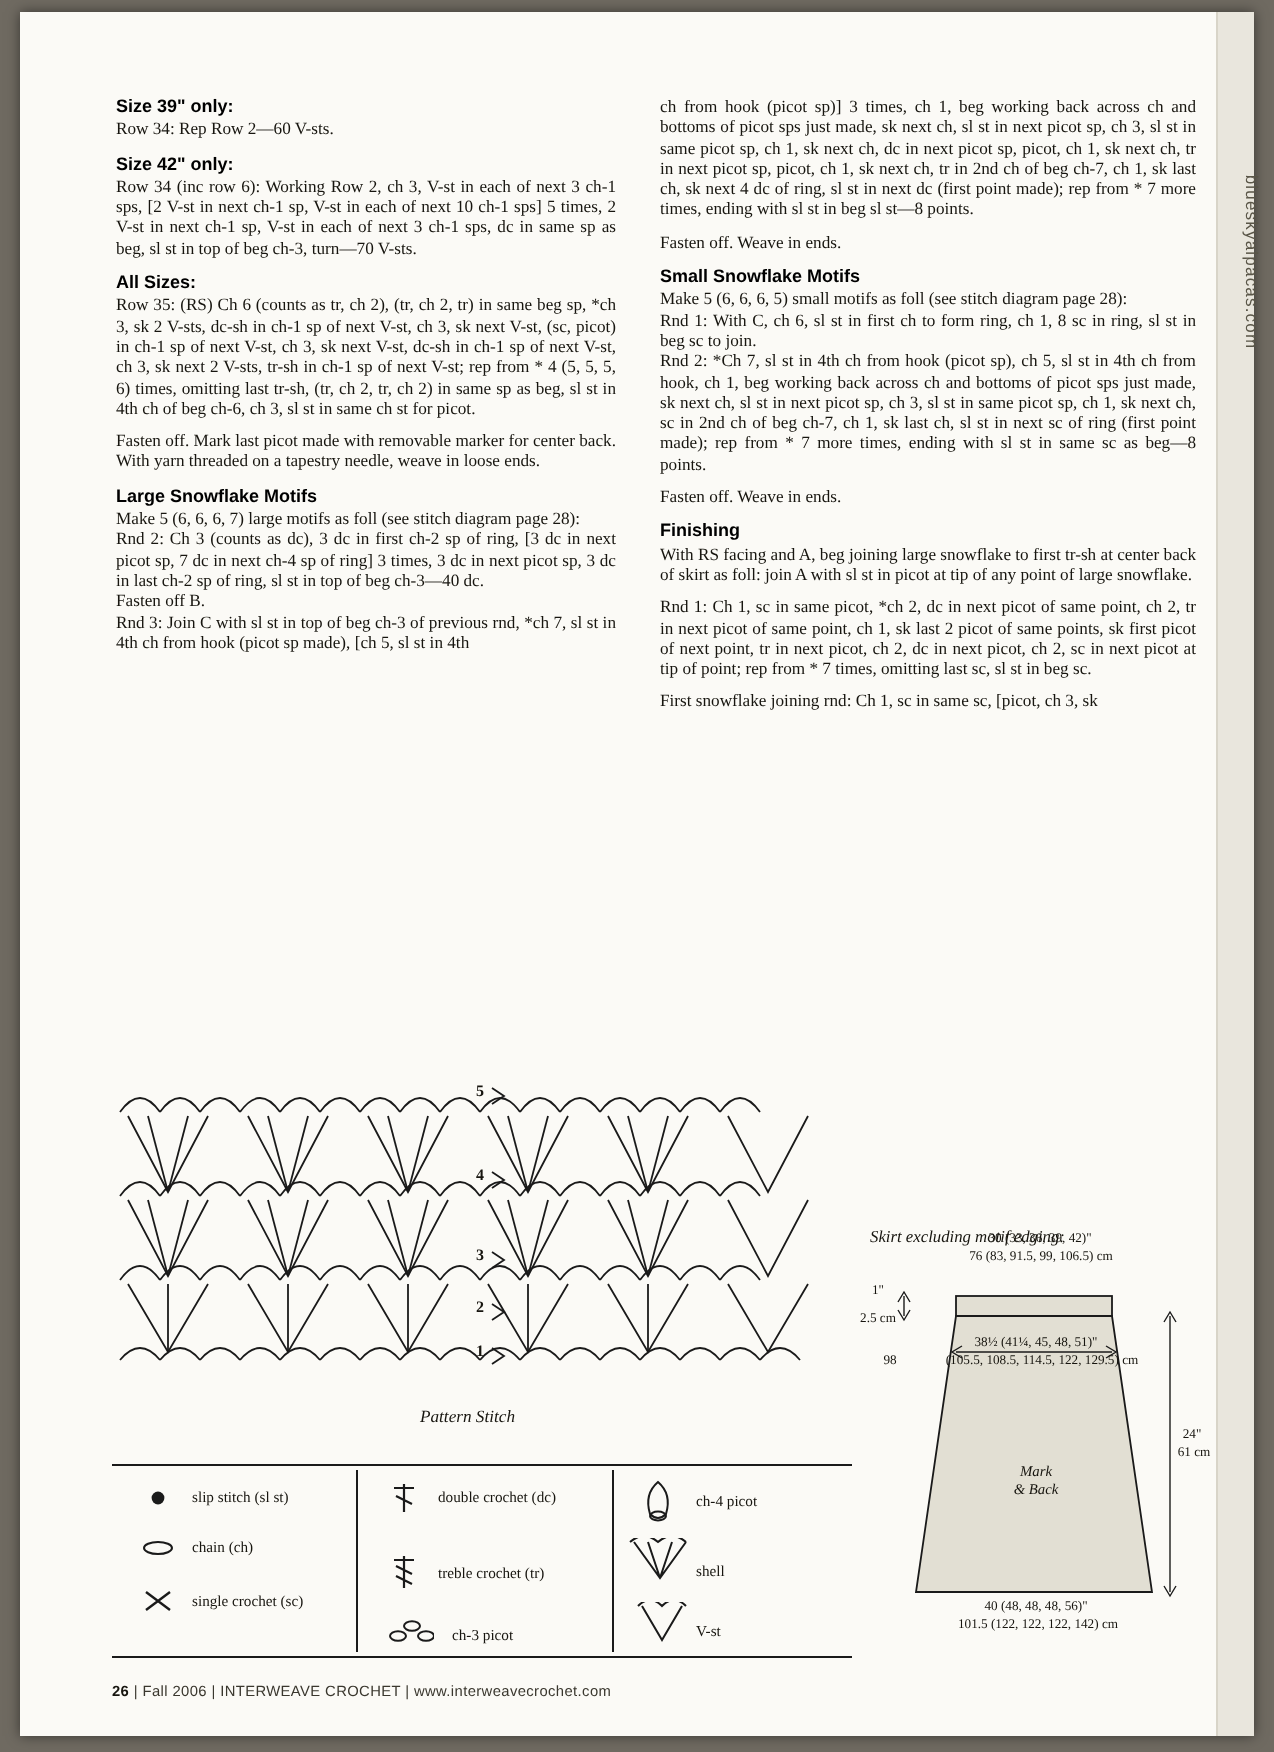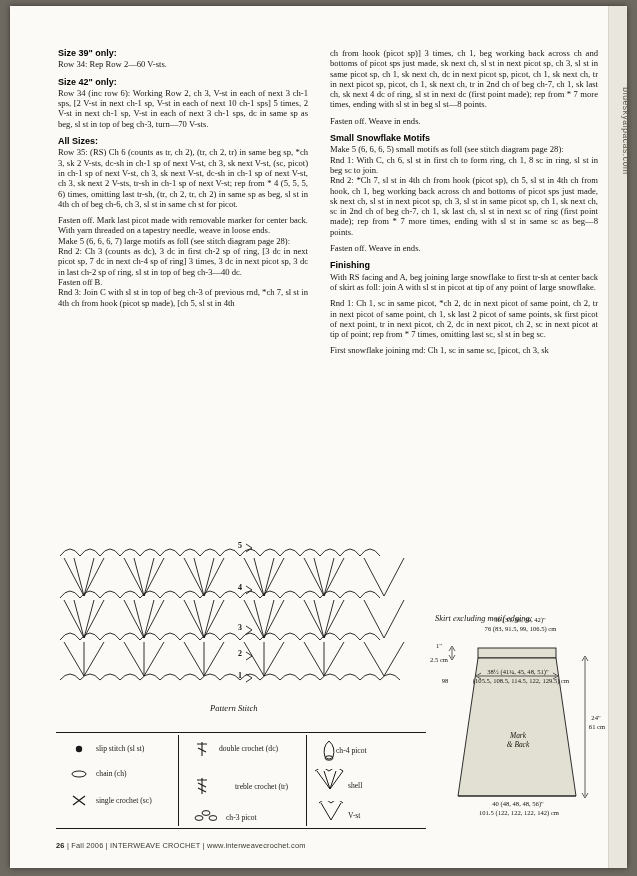--- a/index.html
+++ b/index.html
@@ -136,20 +136,21 @@
 
     <div class="col left">
       <div class="hdr first">Size 39" only:</div>
       <p>Row 34: Rep Row 2—60 V-sts.</p>
       <div class="hdr">Size 42" only:</div>
       <p>Row 34 (inc row 6): Working Row 2, ch 3, V-st in each of next 3 ch-1 sps, [2 V-st in next ch-1 sp, V-st in each of next 10 ch-1 sps] 5 times, 2 V-st in next ch-1 sp, V-st in each of next 3 ch-1 sps, dc in same sp as beg, sl st in top of beg ch-3, turn—70 V-sts.</p>
       <div class="hdr">All Sizes:</div>
       <p>Row 35: (RS) Ch 6 (counts as tr, ch 2), (tr, ch 2, tr) in same beg sp, *ch 3, sk 2 V-sts, dc-sh in ch-1 sp of next V-st, ch 3, sk next V-st, (sc, picot) in ch-1 sp of next V-st, ch 3, sk next V-st, dc-sh in ch-1 sp of next V-st, ch 3, sk next 2 V-sts, tr-sh in ch-1 sp of next V-st; rep from * 4 (5, 5, 5, 6) times, omitting last tr-sh, (tr, ch 2, tr, ch 2) in same sp as beg, sl st in 4th ch of beg ch-6, ch 3, sl st in same ch st for picot.</p>
       <div class="blank"></div>
       <p>Fasten off. Mark last picot made with removable marker for center back. With yarn threaded on a tapestry needle, weave in loose ends.</p>
+      <div class="hdr">Large Snowflake Motifs</div>
       <p>Make 5 (6, 6, 6, 7) large motifs as foll (see stitch diagram page 28):</p>
       <p>Rnd 2: Ch 3 (counts as dc), 3 dc in first ch-2 sp of ring, [3 dc in next picot sp, 7 dc in next ch-4 sp of ring] 3 times, 3 dc in next picot sp, 3 dc in last ch-2 sp of ring, sl st in top of beg ch-3—40 dc.</p>
       <p>Fasten off B.</p>
       <p>Rnd 3: Join C with sl st in top of beg ch-3 of previous rnd, *ch 7, sl st in 4th ch from hook (picot sp made), [ch 5, sl st in 4th</p>
     </div>
 
     <div class="col right">
       <p>ch from hook (picot sp)] 3 times, ch 1, beg working back across ch and bottoms of picot sps just made, sk next ch, sl st in next picot sp, ch 3, sl st in same picot sp, ch 1, sk next ch, dc in next picot sp, picot, ch 1, sk next ch, tr in next picot sp, picot, ch 1, sk next ch, tr in 2nd ch of beg ch-7, ch 1, sk last ch, sk next 4 dc of ring, sl st in next dc (first point made); rep from * 7 more times, ending with sl st in beg sl st—8 points.</p>
       <div class="blank"></div>
       <p>Fasten off. Weave in ends.</p>
@@ -341,34 +342,34 @@
       <div class="legend-item" style="left:40px;top:63px;">single crochet (sc)</div>
 
       <svg style="position:absolute;left:137px;top:8px;" width="18" height="16">
         <path d="M9 1 L9 15 M4 3 L14 3 M5 7 L13 11" stroke="#1a1a1a" stroke-width="1.1" fill="none"></path>
       </svg>
       <div class="legend-item" style="left:163px;top:11px;text-align:right;">double crochet (dc)</div>
 
       <svg style="position:absolute;left:137px;top:44px;" width="18" height="18">
         <path d="M9 1 L9 17 M4 3 L14 3 M5 6 L13 10 M5 11 L13 15" stroke="#1a1a1a" stroke-width="1.1" fill="none"></path>
       </svg>
-      <div class="legend-item" style="left:163px;top:49px;margin-left:16px;">treble crochet (tr)</div>
+      <div class="legend-item" style="left:163px;top:49px;">treble crochet (tr)</div>
 
       <svg style="position:absolute;left:137px;top:76px;" width="24" height="14">
         <ellipse cx="6" cy="9" rx="4" ry="2.4" fill="none" stroke="#1a1a1a"></ellipse>
         <ellipse cx="13" cy="4" rx="4" ry="2.4" fill="none" stroke="#1a1a1a"></ellipse>
         <ellipse cx="20" cy="9" rx="4" ry="2.4" fill="none" stroke="#1a1a1a"></ellipse>
       </svg>
       <div class="legend-item" style="left:170px;top:80px;">ch-3 picot</div>
 
       <svg style="position:absolute;left:262px;top:6px;" width="22" height="22">
         <path d="M11 2 q-7 6 -4 16 q4 4 8 0 q3 -10 -4 -16 z" fill="none" stroke="#1a1a1a"></path>
         <ellipse cx="11" cy="19" rx="4" ry="2.2" fill="none" stroke="#1a1a1a"></ellipse>
       </svg>
-      <div class="legend-item" style="left:280px;top:13px;">ch-4 picot</div>
+      <div class="legend-item" style="left:292px;top:13px;">ch-4 picot</div>
 
       <svg style="position:absolute;left:258px;top:36px;" width="32" height="22">
         <path d="M3 2 L16 20 L29 2 M10 2 L16 20 M22 2 L16 20" stroke="#1a1a1a" stroke-width="1" fill="none"></path>
         <path d="M1 2 q7 -6 14 0 q7 -6 14 0" stroke="#1a1a1a" stroke-width="1" fill="none"></path>
       </svg>
       <div class="legend-item" style="left:292px;top:48px;">shell</div>
 
       <svg style="position:absolute;left:262px;top:68px;" width="26" height="22">
         <path d="M3 2 L13 19 L23 2" stroke="#1a1a1a" stroke-width="1" fill="none"></path>
         <path d="M1 2 q6 -6 12 0 q6 -6 12 0" stroke="#1a1a1a" stroke-width="1" fill="none"></path>

